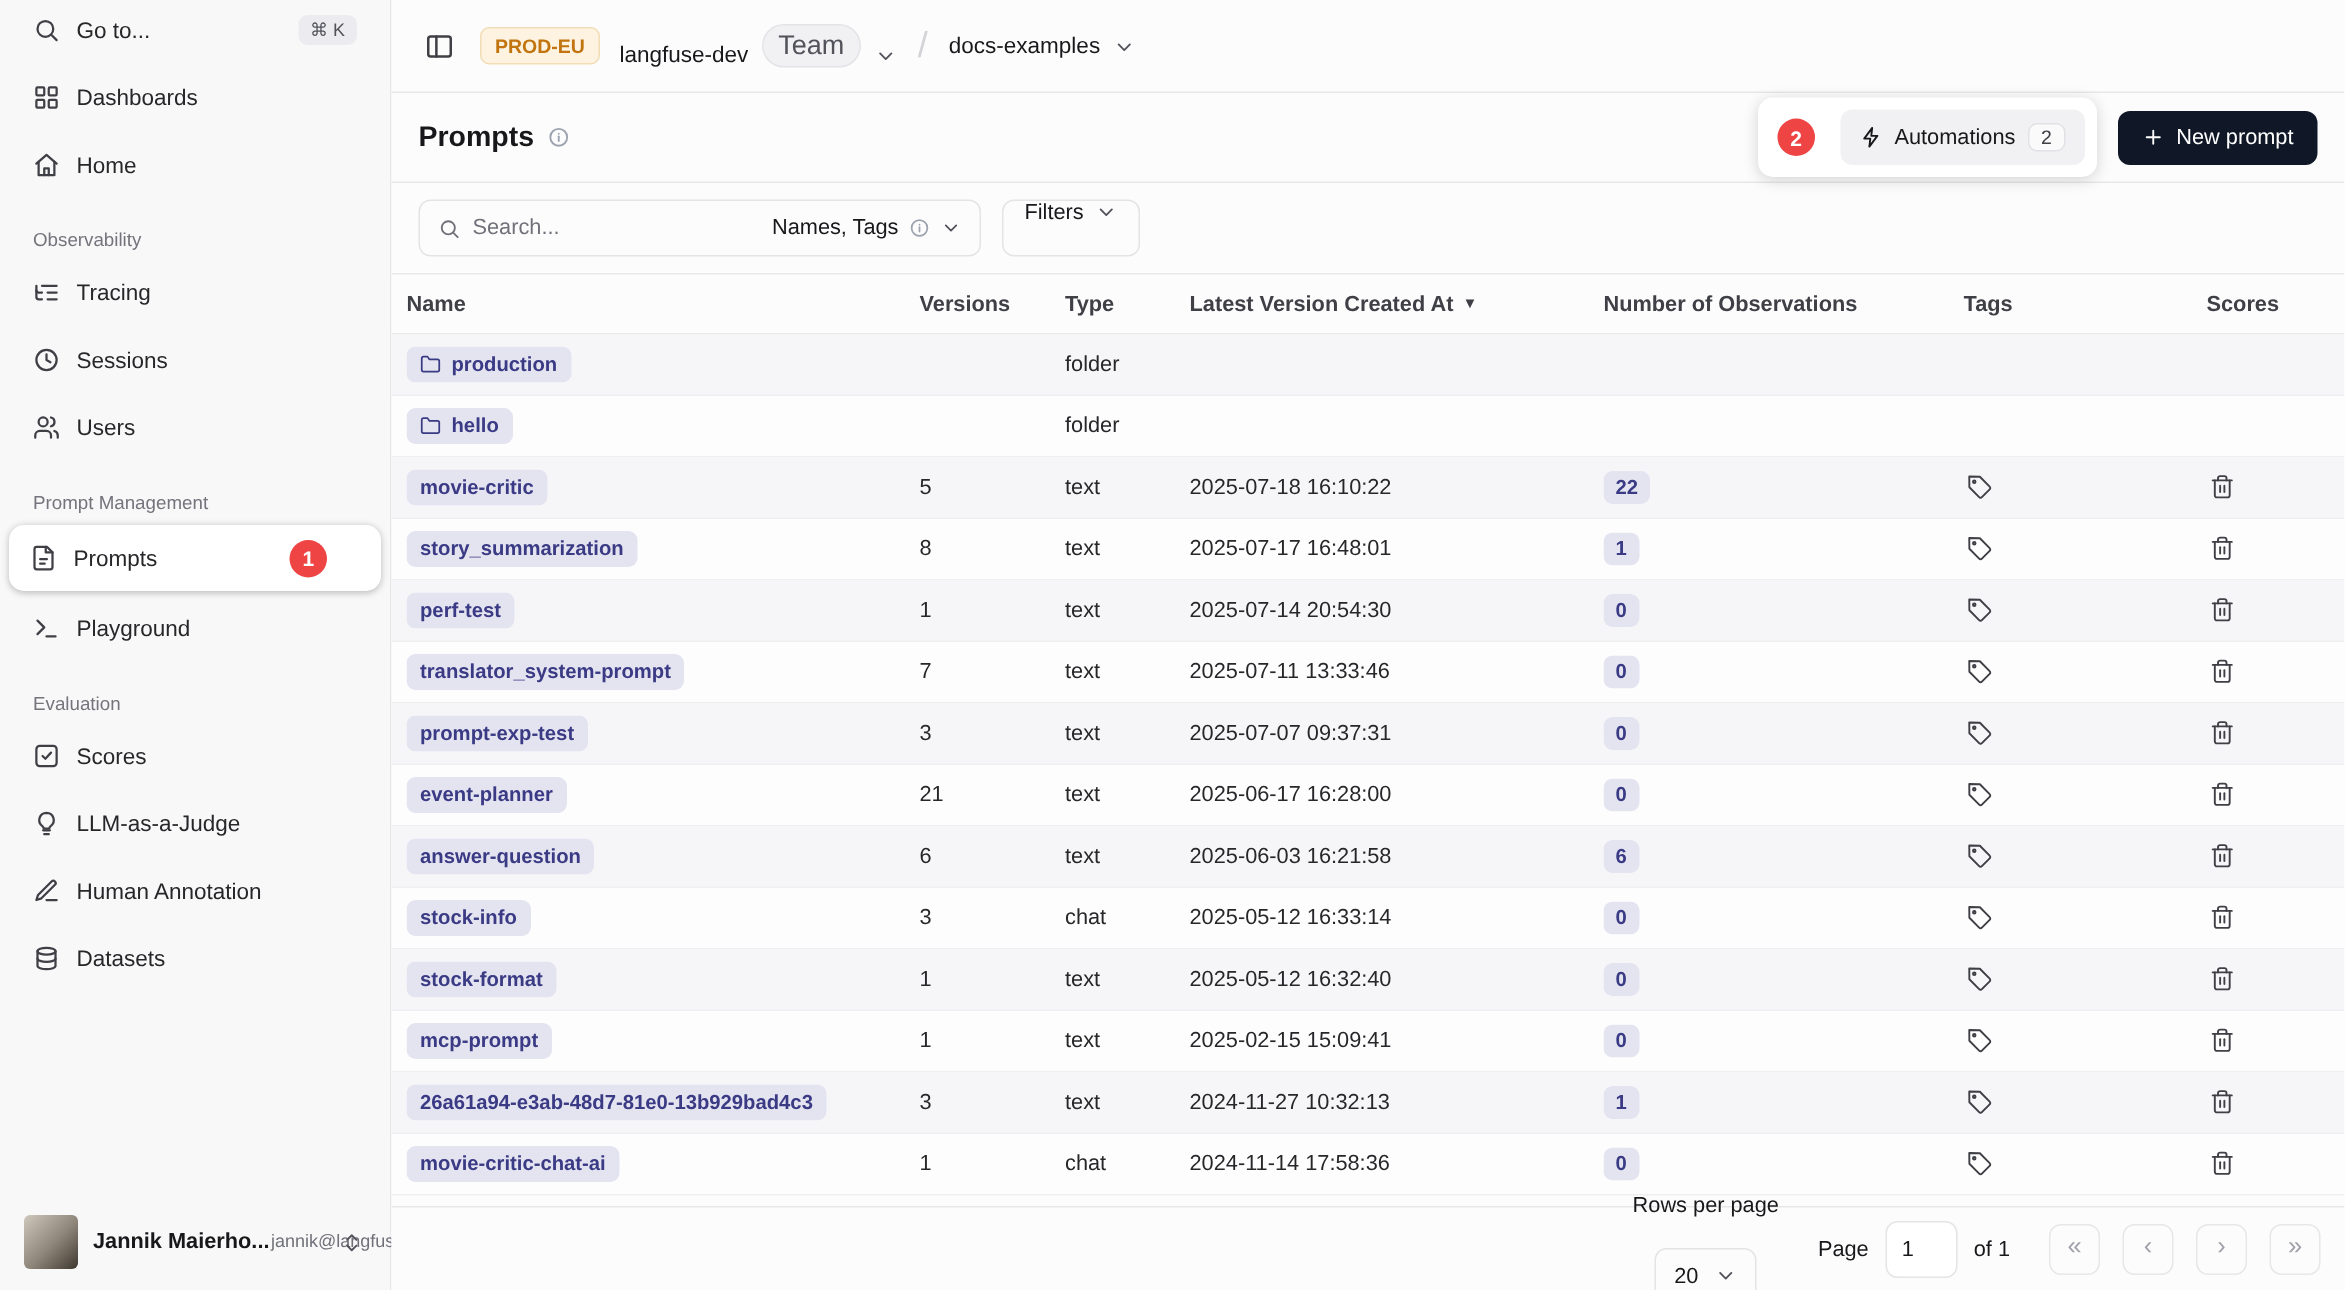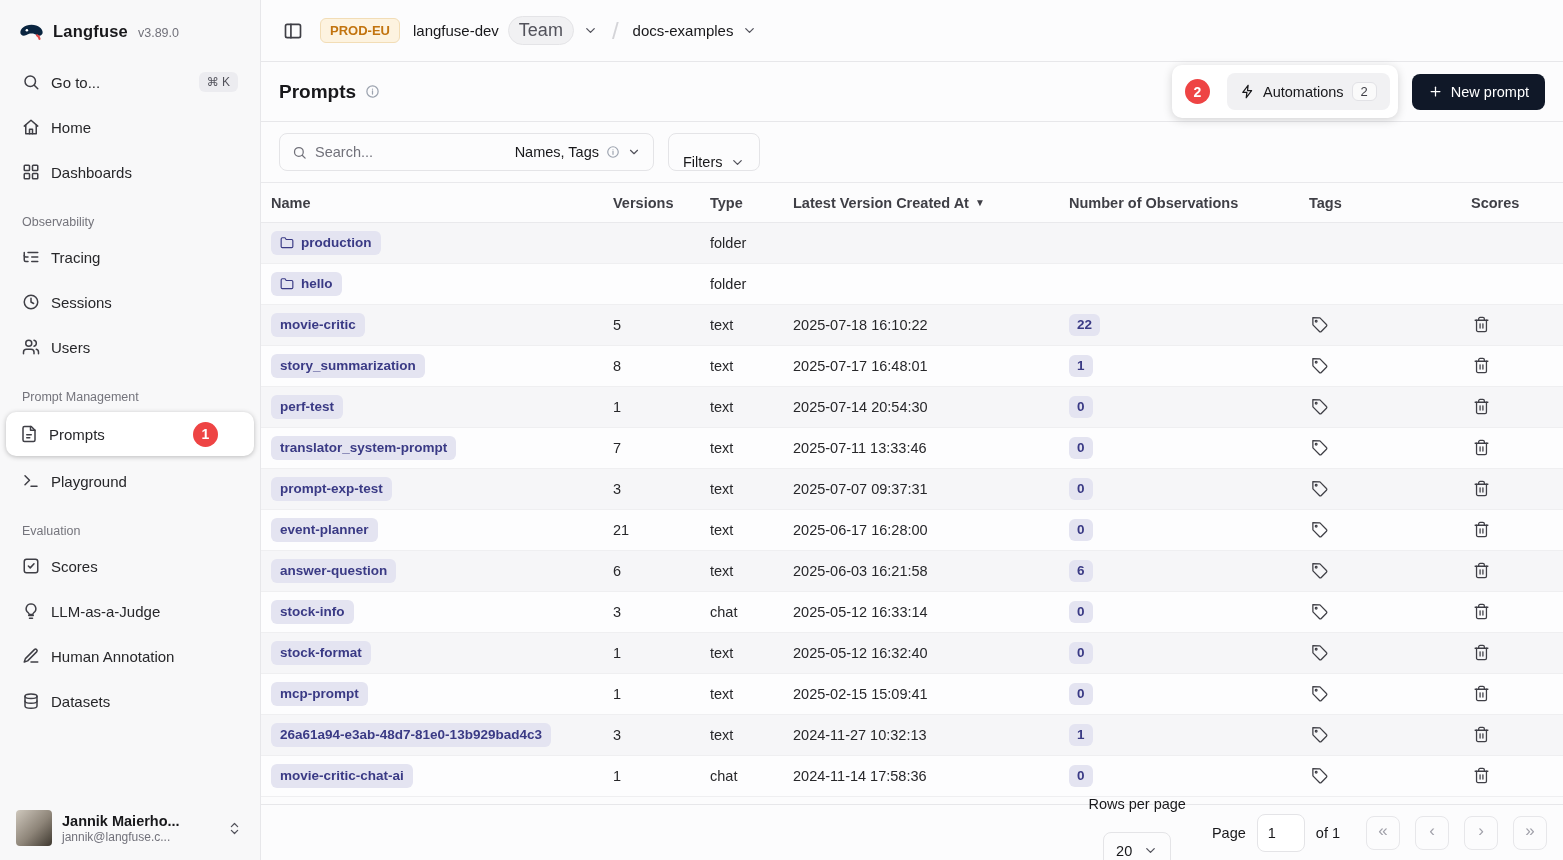--- a/index.html
+++ b/index.html
@@ -19,34 +19,34 @@
   .sb-icon { display: inline-flex; color: #3f3f46; flex: 0 0 auto; }
   .sb-icon svg { width: 18px; height: 18px; }
   .kbd { margin-left: auto; background: #ececf0; border-radius: 6px; padding: 3px 8px; font-size: 12px; color: #52525b; }
   .sb-section-title { font-size: 12.5px; color: #74747c; padding: 0 10px; margin: 18px 0 8px; }
   .sb-item.active { background: #fff; box-shadow: 0 1px 5px rgba(0,0,0,.25); height: 44px; margin: 0 -6px 5px; padding: 0 14px; border-radius: 10px; font-weight: 500; }
   .ann-circle { width: 25px; height: 25px; border-radius: 50%; background: #ee4444; color: #fff; font-size: 14px; font-weight: 700; display: inline-flex; align-items: center; justify-content: center; flex: 0 0 auto; }
   .sb-item .ann-circle { margin-left: auto; margin-right: 22px; }
 
   .user-card { margin-top: auto; display: flex; align-items: center; gap: 10px; padding: 12px 4px 14px; }
   .avatar { width: 36px; height: 36px; border-radius: 4px; background: linear-gradient(135deg, #cfc8bd 0%, #8d8478 55%, #3e382f 100%); flex: 0 0 36px; }
-  .user-meta { display: flex; flex-direction: column; min-width: 0; gap: 1px; }
+  .user-meta { display: flex; flex-direction: row; min-width: 0; gap: 1px; }
   .user-name { font-size: 14.5px; font-weight: 700; white-space: nowrap; }
   .user-email { font-size: 12px; color: #71717a; white-space: nowrap; }
   .user-chev { margin-left: auto; color: #52525b; display: inline-flex; cursor: pointer; padding: 2px; }
   .user-chev svg { width: 15px; height: 15px; }
 
   
   .main { flex: 1; display: flex; flex-direction: column; background: #fcfcfd; min-width: 0; }
 
   .topbar { height: 62px; flex: 0 0 62px; display: flex; align-items: center; gap: 13px; padding: 0 18px; border-bottom: 1px solid #e7e7ea; }
   .icon-ghost { background: none; border: none; color: #3f3f46; display: inline-flex; cursor: pointer; padding: 4px; }
   .icon-ghost svg { width: 20px; height: 20px; }
   .env-badge { font-size: 13px; font-weight: 600; color: #c2740f; background: #fdf3e0; border: 1px solid #f2ddb6; border-radius: 6px; padding: 4px 9px; cursor: pointer; }
-  .crumb { display: flex; align-items: center; gap: 9px; font-size: 15px; font-weight: 500; cursor: pointer; }
+  .crumb { display: flex; align-items: flex-end; gap: 9px; font-size: 15px; font-weight: 500; cursor: pointer; }
   .team-badge { font-size: 18px; font-weight: 400; color: #52525b; background: #f1f1f3; border: 1px solid #e4e4e7; border-radius: 999px; padding: 3px 10px; }
   .chev { display: inline-flex; color: #52525b; }
   .chev svg { width: 15px; height: 15px; }
   .slash { color: #d4d4d8; font-size: 24px; font-weight: 300; margin: 0 1px; }
 
   .page-header { height: 60px; flex: 0 0 60px; display: flex; align-items: center; gap: 9px; padding: 0 18px; border-bottom: 1px solid #e7e7ea; }
   .page-title { font-size: 19px; font-weight: 700; }
   .info-ic { color: #9ca3af; display: inline-flex; cursor: pointer; }
   .info-ic svg { width: 15px; height: 15px; }
   .ph-right { margin-left: auto; display: flex; align-items: center; gap: 14px; }
@@ -58,21 +58,21 @@
   .new-prompt-btn svg { width: 15px; height: 15px; }
 
   .toolbar { height: 60px; flex: 0 0 60px; display: flex; align-items: center; gap: 14px; padding: 0 18px; }
   .search-box { display: flex; align-items: center; gap: 8px; width: 375px; height: 38px; border: 1px solid #e4e4e7; border-radius: 8px; padding: 0 12px; background: #fcfcfd; }
   .s-ic { color: #71717a; display: inline-flex; }
   .s-ic svg { width: 15px; height: 15px; }
   .search-input { border: none; outline: none; background: transparent; font-size: 14.5px; font-family: inherit; flex: 1; min-width: 0; color: #18181b; }
   .search-input::placeholder { color: #71717a; }
   .scope { display: flex; align-items: center; gap: 7px; font-size: 14.5px; font-weight: 500; cursor: pointer; white-space: nowrap; }
   .scope .info-ic svg, .scope .chev svg { width: 14px; height: 14px; }
-  .filters-btn { display: flex; align-items: flex-end; gap: 8px; border: 1px solid #e4e4e7; background: #fcfcfd; border-radius: 8px; height: 38px; padding: 0 14px; font-size: 14.5px; font-weight: 500; font-family: inherit; color: #18181b; cursor: pointer; }
+  .filters-btn { display: flex; align-items: flex-start; gap: 8px; border: 1px solid #e4e4e7; background: #fcfcfd; border-radius: 8px; height: 38px; padding: 0 14px; font-size: 14.5px; font-weight: 500; font-family: inherit; color: #18181b; cursor: pointer; }
 
   
   .table-wrap { flex: 1; min-height: 0; overflow: hidden; display: flex; flex-direction: column; }
   .grid-cols { display: grid; grid-template-columns: 342px 97px 83px 276px 240px 162px 1fr; align-items: center; padding: 0 10px; }
   .thead { height: 41px; flex: 0 0 41px; border-top: 1px solid #e9e9ec; border-bottom: 1px solid #e9e9ec; background: #fcfcfd; }
   .th { font-size: 14.5px; font-weight: 700; color: #3f3f46; display: flex; align-items: center; gap: 6px; padding-right: 8px; white-space: nowrap; overflow: hidden; cursor: pointer; }
   .sort-ind { font-size: 10px; color: #3f3f46; }
   .tbody { flex: 1; overflow: hidden; }
   .trow { height: 41px; border-bottom: 1px solid #efeff1; cursor: pointer; }
   .trow:nth-child(odd) { background: #f6f6f8; }
@@ -93,64 +93,53 @@
   .page-input { width: 48px; height: 38px; border: 1px solid #e4e4e7; border-radius: 8px; padding: 0 10px; font-size: 14.5px; font-family: inherit; background: #fff; color: #18181b; outline: none; }
   .pager { display: flex; align-items: center; gap: 15px; }
   .pg-btn { width: 34px; height: 34px; border: 1px solid #e7e7ea; border-radius: 8px; background: #fcfcfd; color: #a1a1aa; font-size: 17px; display: inline-flex; align-items: center; justify-content: center; cursor: pointer; font-family: inherit; padding-bottom: 3px; }
 </style>
 </head>
 <body>
 
 <div class="app">
 
   <aside class="sidebar">
-    <div class="sb-header">
-      <span class="logo">
-        <svg viewBox="0 0 32 32">
-            <path d="M7 21c-2.8 0-4.5-2-4.2-4.4C3.2 13 7.5 8 16 8s12.8 5 13.2 8.6C29.5 19 27.8 21 25 21c-3.4 0-4.3-2.6-9-2.6S10.4 21 7 21Z" fill="#0a2540"></path>
-            <circle cx="10.5" cy="14.6" r="1.5" fill="#ffffff"></circle>
-            <path d="M22.5 20.5c1.9 1 2.8 2.4 3 4.2" stroke="#e24a4a" stroke-width="2.6" fill="none" stroke-linecap="round"></path>
-          </svg>
-      </span>
-      <span class="app-name">Langfuse</span>
-      <span class="app-version">v3.89.0</span>
-    </div>
 
     <div class="sb-item">
       <span class="sb-icon">
           <svg viewBox="0 0 24 24" fill="none" stroke="currentColor" stroke-width="2" stroke-linecap="round" stroke-linejoin="round">
             <circle cx="11" cy="11" r="7"></circle>
             <path d="m21 21-4.3-4.3"></path>
           </svg>
         </span>
       <span>Go to...</span>
       <span class="kbd">⌘ K</span>
-    </div>
-
-    <div class="sb-item">
-      <span class="sb-icon">
-          <svg viewBox="0 0 24 24" fill="none" stroke="currentColor" stroke-width="2" stroke-linecap="round" stroke-linejoin="round">
-            <path d="m3 10.8 9-7.8 9 7.8"></path>
-            <path d="M5 9.3V21h14V9.3"></path>
-            <path d="M10 21v-6h4v6"></path>
-          </svg>
-        </span>
-      <span>Home</span>
     </div>
 
     <div class="sb-item">
       <span class="sb-icon">
           <svg viewBox="0 0 24 24" fill="none" stroke="currentColor" stroke-width="2" stroke-linecap="round" stroke-linejoin="round">
             <rect x="3" y="3" width="7" height="7" rx="1"></rect>
             <rect x="14" y="3" width="7" height="7" rx="1"></rect>
             <rect x="3" y="14" width="7" height="7" rx="1"></rect>
             <rect x="14" y="14" width="7" height="7" rx="1"></rect>
           </svg>
         </span>
       <span>Dashboards</span>
+    </div>
+
+    <div class="sb-item">
+      <span class="sb-icon">
+          <svg viewBox="0 0 24 24" fill="none" stroke="currentColor" stroke-width="2" stroke-linecap="round" stroke-linejoin="round">
+            <path d="m3 10.8 9-7.8 9 7.8"></path>
+            <path d="M5 9.3V21h14V9.3"></path>
+            <path d="M10 21v-6h4v6"></path>
+          </svg>
+        </span>
+      <span>Home</span>
     </div>
 
     <div class="sb-section-title">Observability</div>
 
     <div class="sb-item">
       <span class="sb-icon">
           <svg viewBox="0 0 24 24" fill="none" stroke="currentColor" stroke-width="2" stroke-linecap="round" stroke-linejoin="round">
             <path d="M21 6H8"></path>
             <path d="M21 12h-8"></path>
             <path d="M21 18h-8"></path>

